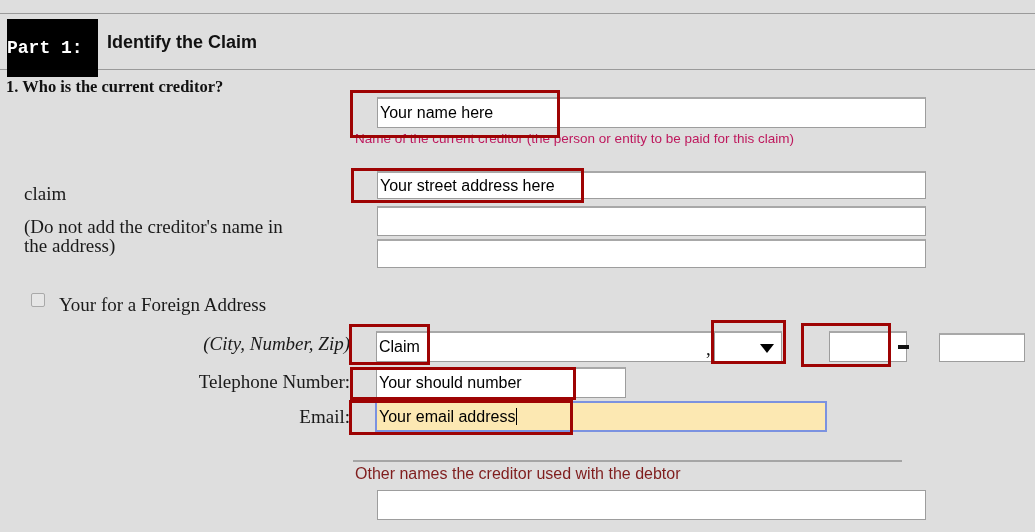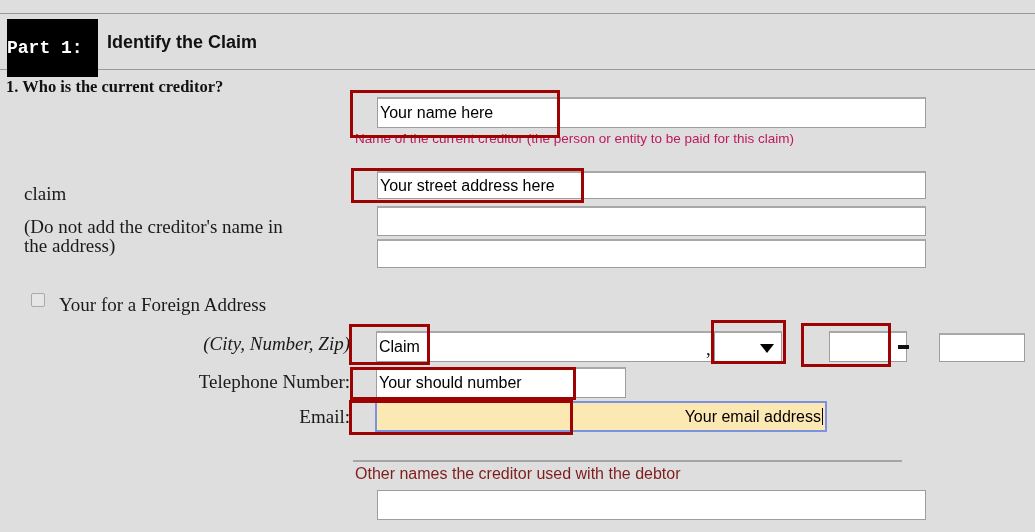--- a/index.html
+++ b/index.html
@@ -76,21 +76,20 @@
     white-space: nowrap;
     overflow: hidden;
     margin-left: 24px;
   }
   .tf.plain { border-top: 1px solid #9d9d9d; }
 
   
   .tf.focused {
     background: #fce8b2;
     border: 2px solid #15803d;
-    justify-content: flex-end;
   }
   .caret {
     display: inline-block;
     width: 1px;
     height: 17px;
     background: #000;
     margin-left: 1px;
   }
 
   

